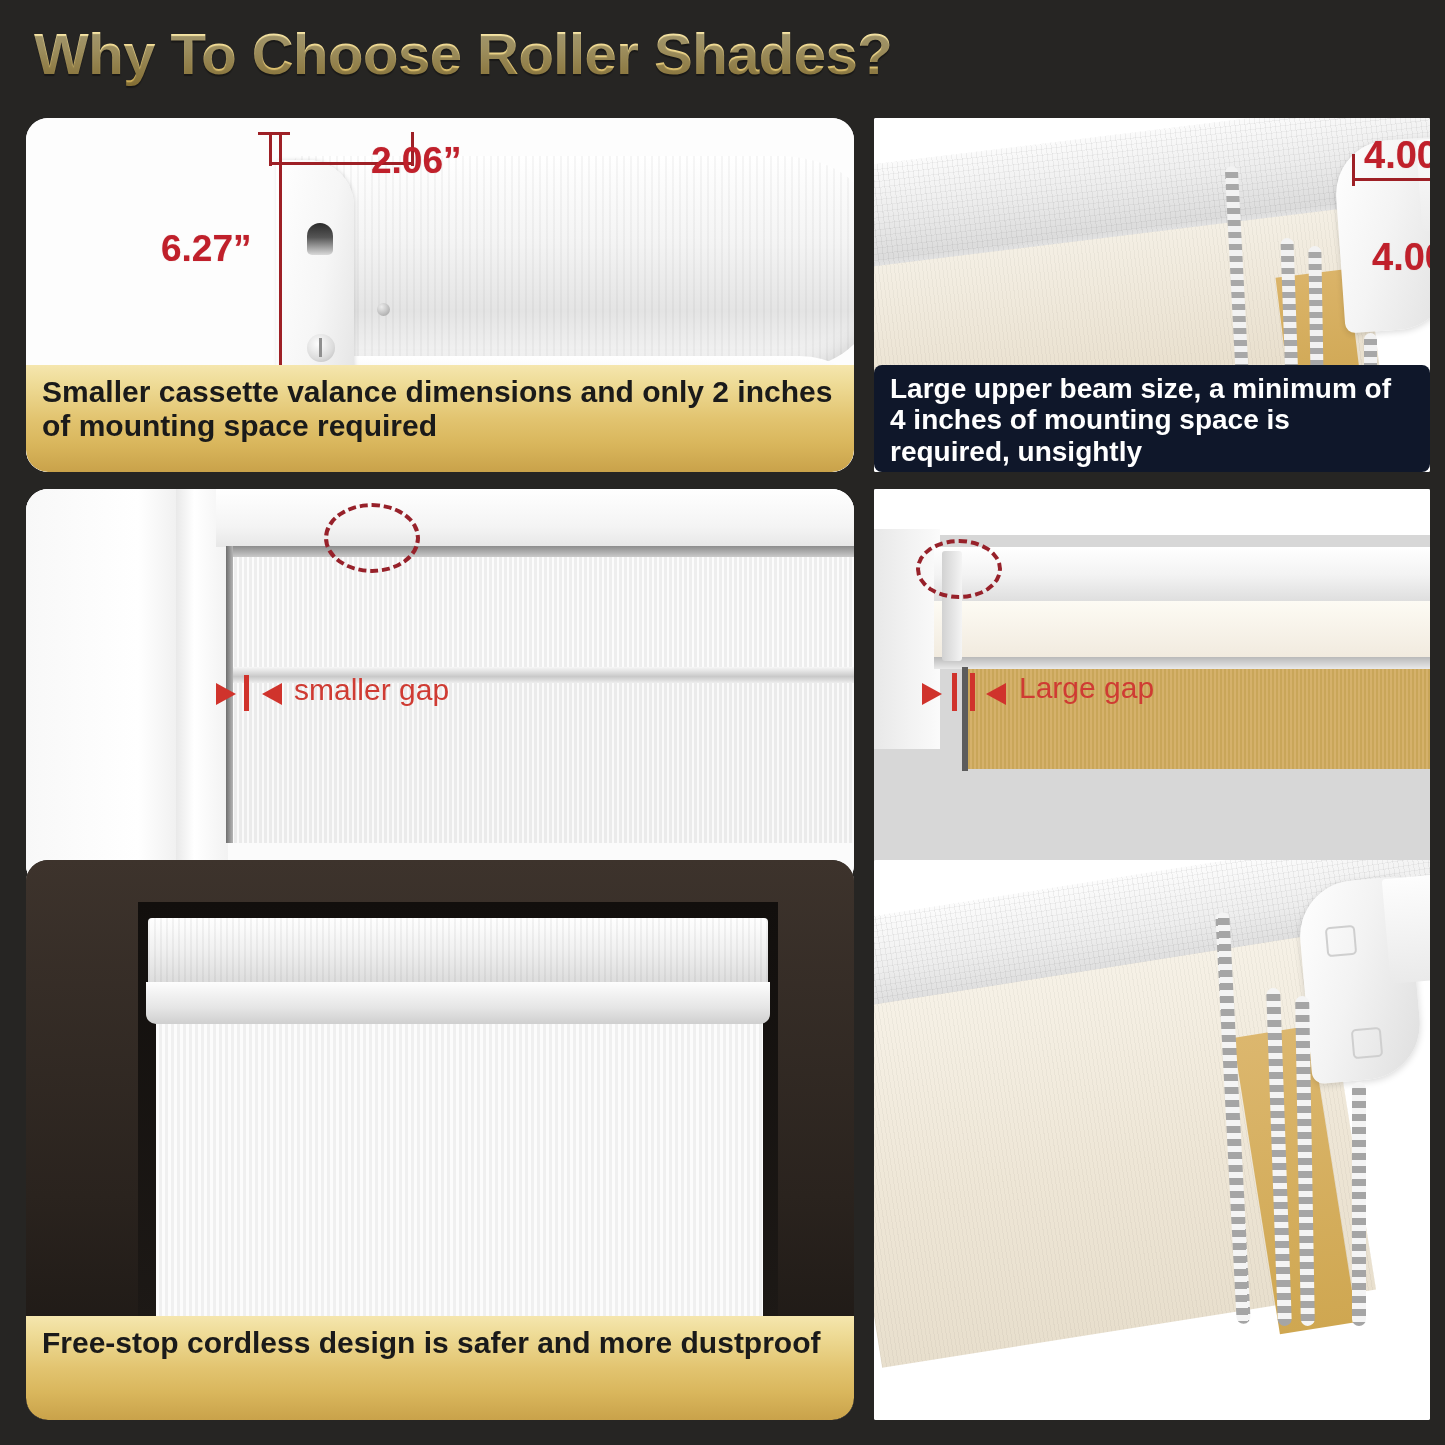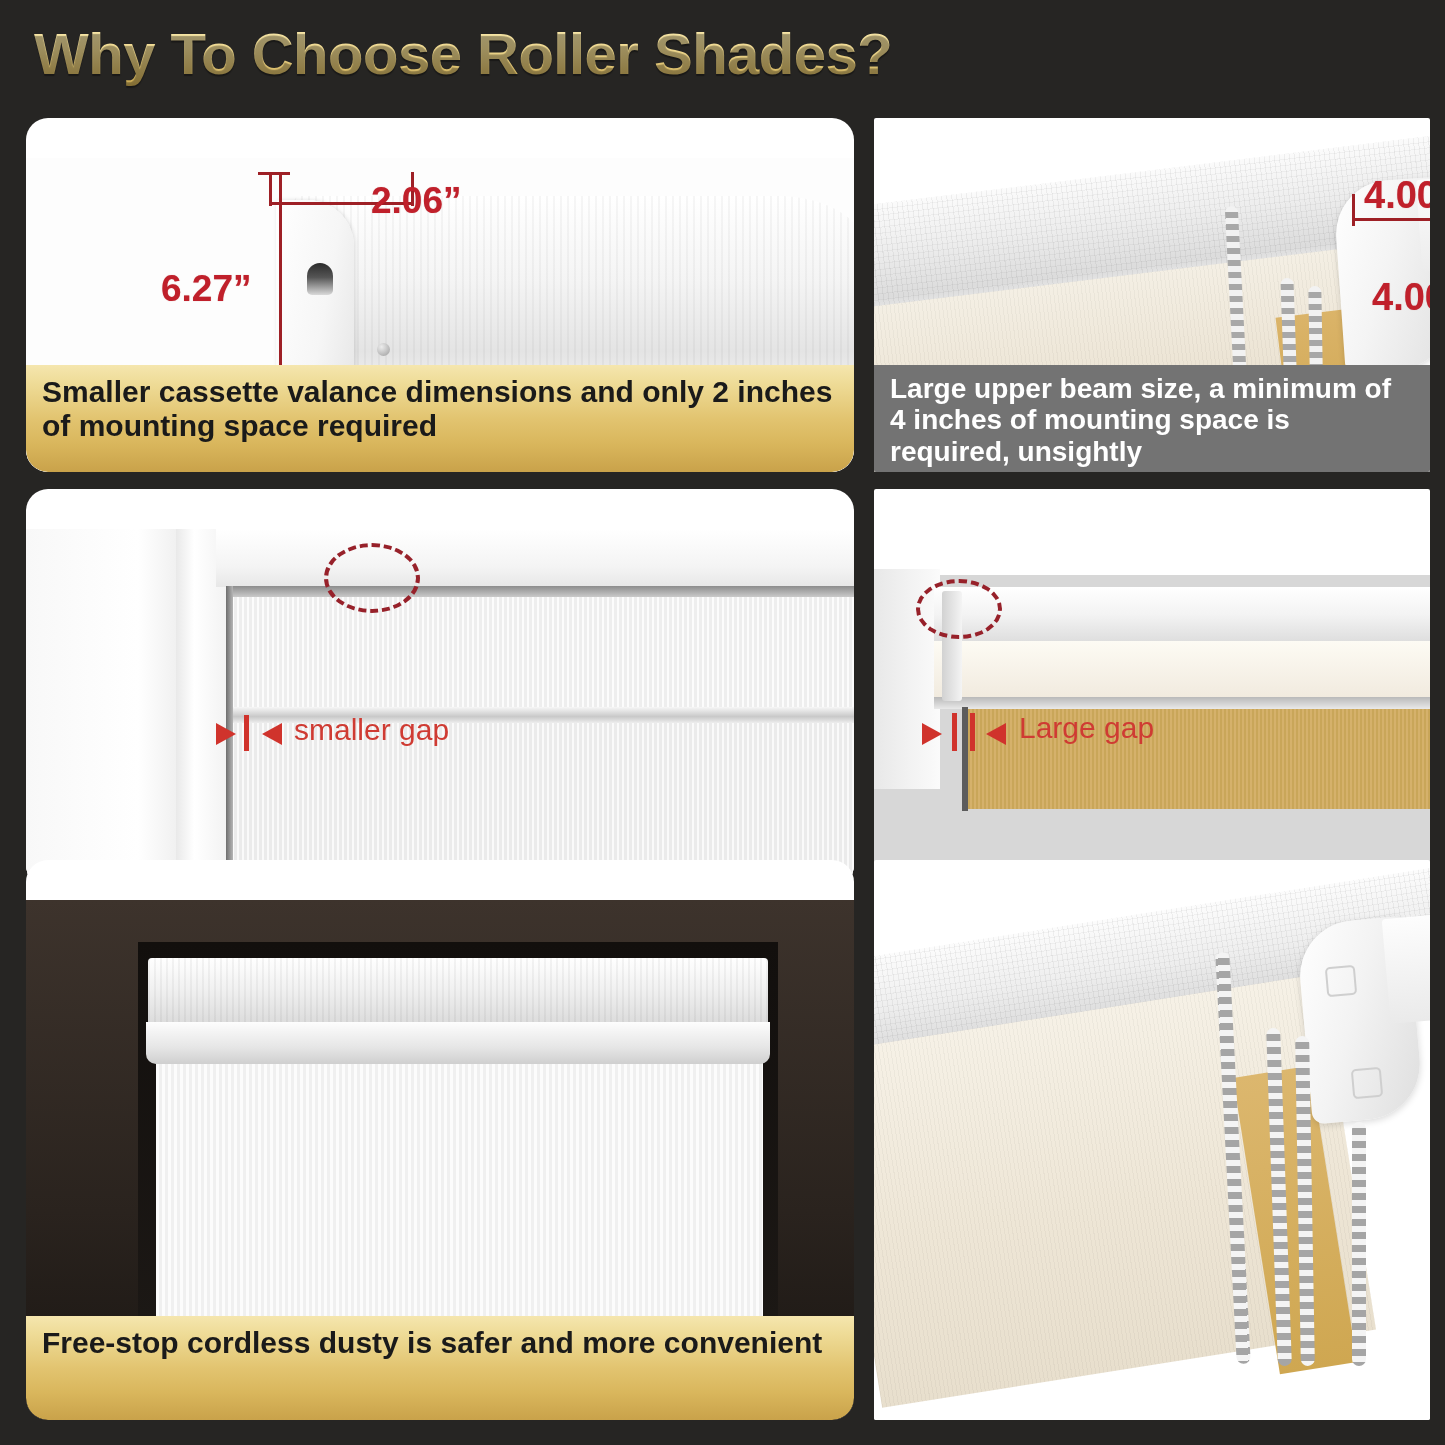--- a/index.html
+++ b/index.html
@@ -40,21 +40,21 @@
     overflow: hidden;
     background: #ffffff;
   }
   .panel.left  { left: 26px;  width: 828px; border-radius: 22px; }
   .panel.right { left: 874px; width: 556px; border-radius: 2px; }
 
   .panel.r1 { top: 118px; height: 354px; }
   .panel.r2 { top: 489px; height: 398px; }
   .panel.r3 { top: 860px; height: 560px; }
 
-  .stage { position: absolute; left: 0; right: 0; top: 0; bottom: 0; margin-top: 40px; }
+  .stage { position: absolute; left: 0; right: 0; top: 0; bottom: 0; }
 
   
   .caption {
     position: absolute;
     left: 0; right: 0; bottom: 0;
     box-sizing: border-box;
     padding: 9px 16px 12px 16px;
     font-weight: bold;
     line-height: 1.12;
   }
@@ -62,25 +62,26 @@
     background: linear-gradient(180deg,
         #f5e6ae 0%, #eedb96 18%, #e2c470 50%, #d9b65c 74%, #c9a24a 100%);
     color: #1a1a1a;
     font-size: 30px;
     height: 107px;
     padding-top: 10px;
     border-bottom-left-radius: 22px;
     border-bottom-right-radius: 22px;
   }
   .caption.gray {
-    background: #737373;
+    background: #0f172a;
     color: #ffffff;
     font-size: 28px;
     height: 107px;
     padding-top: 8px;
+    border-radius: 8px;
   }
   .panel.r3 .caption.gold { height: 104px; }
   .panel.r3 .caption.gray { height: 92px; }
 
   
   .dimtxt {
     position: absolute;
     color: #c0202b;
     font-weight: bold;
     white-space: nowrap;
@@ -499,21 +500,21 @@
         <div class="p5-tree" style="left:286px; width:200px; height:170px;"></div>
       </div>
       <div class="p5-handarm"></div>
       <div class="p5-hand"></div>
       <div class="p5-grip"></div>
       <div class="p5-shade"></div>
       <div class="p5-bottomrail"></div>
       <div class="p5-valance"></div>
       <div class="p5-lip"></div>
     </div>
-    <div class="caption gold">Free-stop cordless dusty is safer and more convenient</div>
+    <div class="caption gold">Free-stop cordless design is safer and more dustproof</div>
   </div>
 
   <div class="panel right r3">
     <div class="stage">
       <div class="p6bg"></div>
       <div class="p6-roll"></div>
       <div class="p6-fabric"></div>
       <div class="p6-tan"></div>
       <div class="p6-cap"></div>
       <div class="p6-plate">

